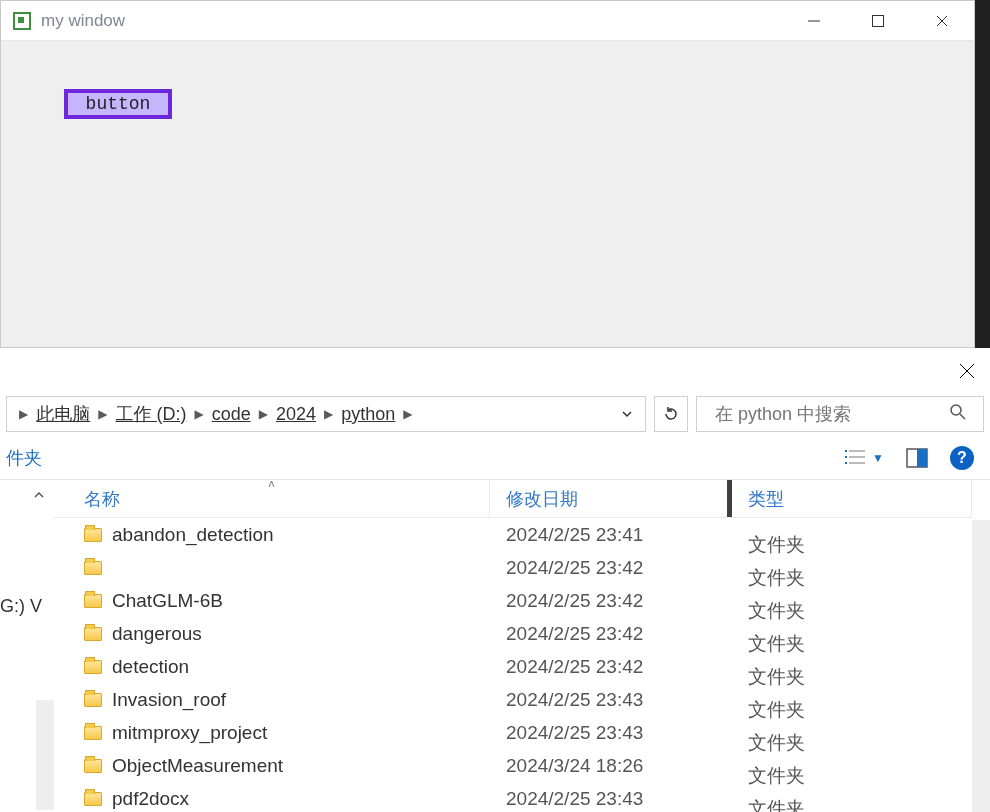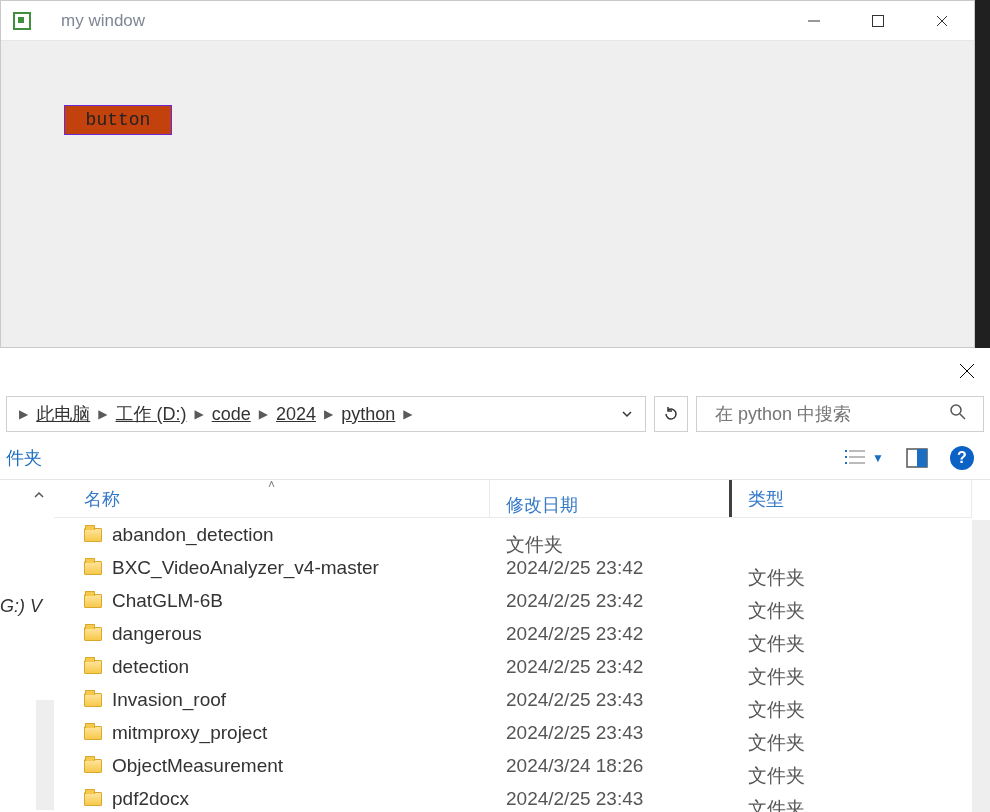--- a/index.html
+++ b/index.html
@@ -31,38 +31,38 @@
     margin: 0 10px 0 12px;
     border: 2px solid #3f8f3f;
     position: relative;
   }
   .appwin .titlebar .appicon::after {
     content: "";
     position: absolute; inset: 3px auto auto 3px;
     width: 6px; height: 6px;
     background: #3f8f3f;
   }
-  .appwin .titlebar .title { flex: 1; margin-left: 20px; }
+  .appwin .titlebar .title { flex: 1; }
   .appwin .titlebar .sysbtn {
     width: 64px; height: 40px;
     display: flex; align-items: center; justify-content: center;
     color: #2b2b2b;
   }
   .appwin .titlebar .sysbtn svg { width: 14px; height: 14px; }
   .appwin .client {
     position: relative;
     height: calc(100% - 40px);
     background: #efefef;
   }
   .appwin .btn {
-    position: absolute; top: 64px; left: 63px;
+    position: absolute; top: 48px; left: 63px;
     min-width: 108px; height: 30px;
     padding: 0 14px;
-    background: #c2410c;
-    border: 1px solid #6d28d9;
+    background: #c4b5fd;
+    border: 4px solid #6d28d9;
     font-family: "Consolas", "Courier New", monospace;
     font-size: 18px;
     color: #222;
     display: flex; align-items: center; justify-content: center;
   }
 
   .dark-strip {
     position: absolute; top: 0; left: 975px; width: 15px; height: 348px;
     background: #202020;
   }
@@ -141,21 +141,21 @@
     width: 24px; height: 24px; border-radius: 50%;
     background: #0b62c4; color: #fff; font-size: 16px; font-weight: bold;
     display: flex; align-items: center; justify-content: center;
   }
 
   .filepane {
     position: absolute; top: 132px; left: 0; right: 0; bottom: 0;
     display: flex;
   }
   .leftgutter {
-    width: 54px; flex-shrink: 0; position: relative; font-style: italic;
+    width: 54px; flex-shrink: 0; position: relative;
   }
   .leftgutter .sbarrow {
     position: absolute; top: 6px; right: 6px;
     width: 18px; height: 18px;
     display: flex; align-items: center; justify-content: center;
     color: #555;
   }
   .leftgutter .sbarrow svg { width: 12px; height: 12px; }
   .leftgutter .frag {
     position: absolute; top: 116px; left: 0;
@@ -175,21 +175,21 @@
     border-right: 1px solid #eaeaea;
     color: #3478c8;
     font-size: 18px;
   }
   .colheaders .col { position: relative; height: 100%; display: flex; align-items: center; }
   .colheaders .col-name { width: 436px; padding-left: 30px; border-right: 1px solid #eaeaea; }
   .colheaders .col-name .sortcaret {
     position: absolute; left: 50%; top: -2px; transform: translateX(-50%);
     font-size: 12px; color: #7a7a7a;
   }
-  .colheaders .col-date { width: 242px; padding-left: 16px; border-right: 3px solid #404040; align-items: flex-end; }
+  .colheaders .col-date { width: 242px; padding-left: 16px; border-right: 5px solid #404040; }
   .colheaders .col-type { flex: 1; padding-left: 16px; }
 
   .rows { flex: 1; overflow: hidden; }
   .row {
     height: 33px; display: flex; align-items: center;
     color: #333; font-size: 19px;
   }
   .row .c-name { width: 436px; padding-left: 30px; display: flex; align-items: center; gap: 10px; }
   .row .c-date { width: 242px; padding-left: 16px; color: #555; }
   .row .c-type { flex: 1; padding-left: 16px; color: #555; margin-top: 20px; }
@@ -337,26 +337,26 @@
           <div class="col col-type">
             <span>类型</span>
           </div>
         </div>
         <div class="rows" id="rows">
             <div class="row">
               <div class="c-name">
                 <div class="foldericon"></div>
                 <span>abandon_detection</span>
               </div>
-              <div class="c-type">文件夹</div>
-            </div>
-            <div class="row">
-              <div class="c-name">
-                <div class="foldericon"></div>
-                <span>BXC_VideoAnalyzer_v4-master</span>
+              <div class="c-date">2024/2/25 23:41</div>
+              <div class="c-type">文件夹</div>
+            </div>
+            <div class="row">
+              <div class="c-name">
+                <div class="foldericon"></div>
               </div>
               <div class="c-date">2024/2/25 23:42</div>
               <div class="c-type">文件夹</div>
             </div>
             <div class="row">
               <div class="c-name">
                 <div class="foldericon"></div>
                 <span>ChatGLM-6B</span>
               </div>
               <div class="c-date">2024/2/25 23:42</div>

